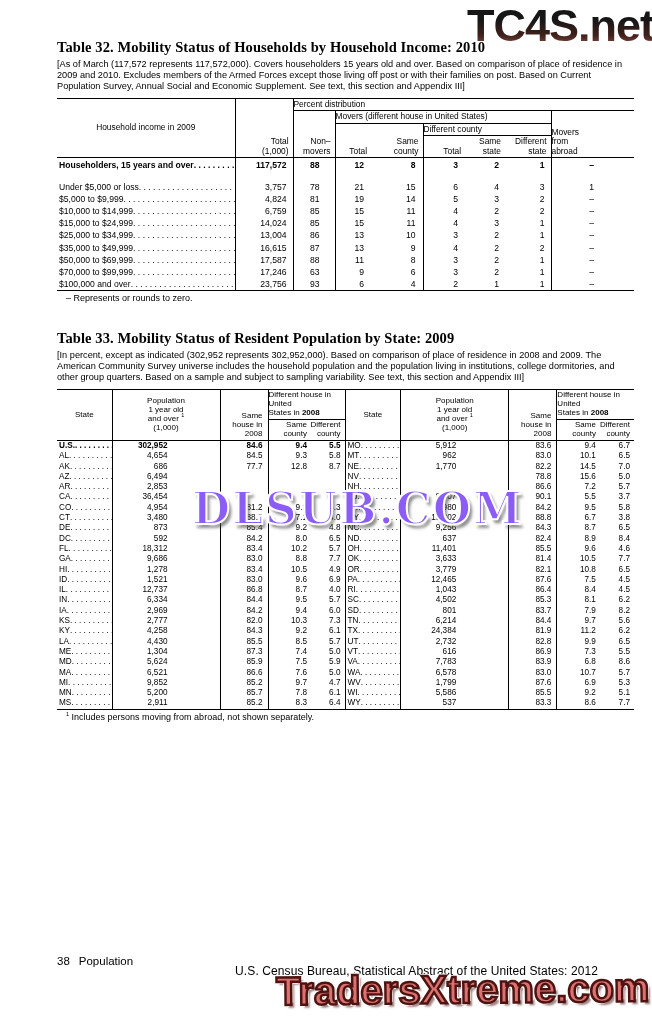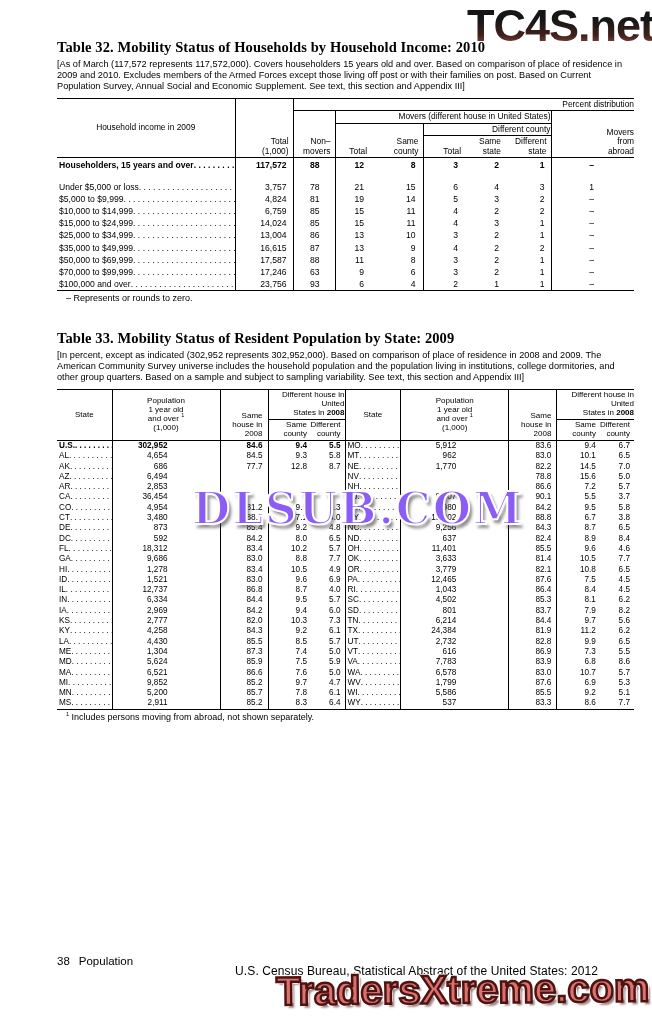--- a/index.html
+++ b/index.html
@@ -17,21 +17,21 @@
   .src{font-size:9px;line-height:10.6px;margin:0;text-indent:9px;}
 
   
   table{border-collapse:collapse;table-layout:fixed;width:100%;}
   th,td{padding:0;margin:0;}
   thead th{font-weight:normal;font-size:8.4px;line-height:9.4px;vertical-align:bottom;
            padding:1px 0 1px 0;}
   .bl{border-left:1px solid #000;}
   .bb{border-bottom:1px solid #000;}
   .hb{border-bottom:1px solid #000;}
-  .center{text-align:right;}
+  .center{text-align:left;}
   .num{text-align:right;}
   sup{font-size:5.5px;vertical-align:super;line-height:0;}
   .boldrow td{font-weight:bold;}
   .stub{text-align:left;overflow:hidden;}
   .stubin{display:flex;align-items:baseline;}
   .lbl{white-space:nowrap;}
   .dots{flex:1;overflow:hidden;white-space:nowrap;color:#000;}
   .dots::after{content:" . . . . . . . . . . . . . . . . . . . . . . . . . . . . . . . . . . . . . . . . . . . . . . . . . . . .";}
 
   

